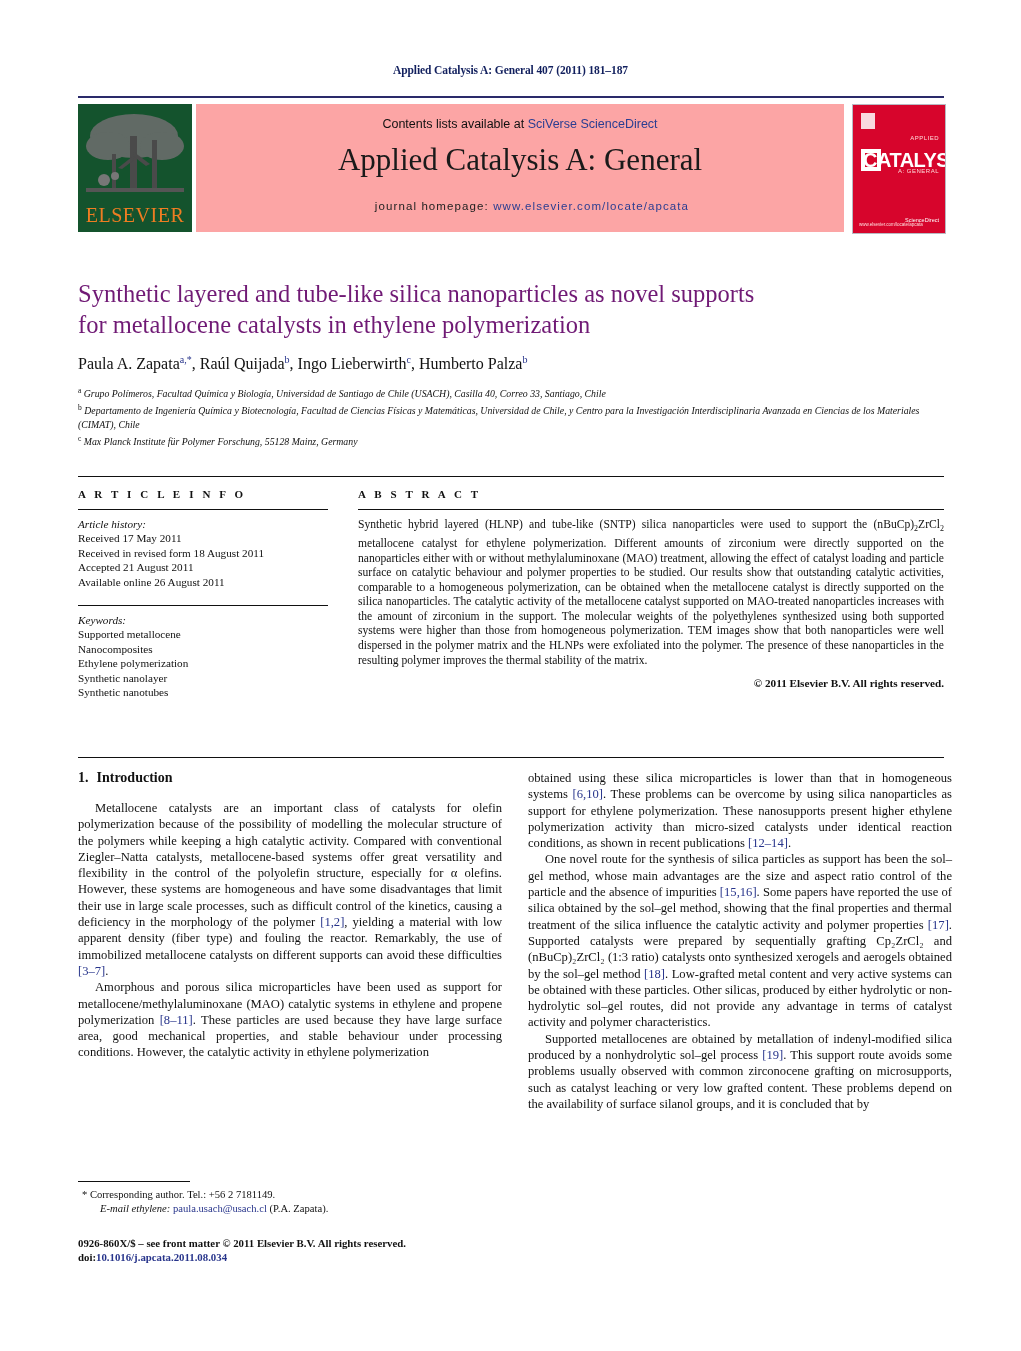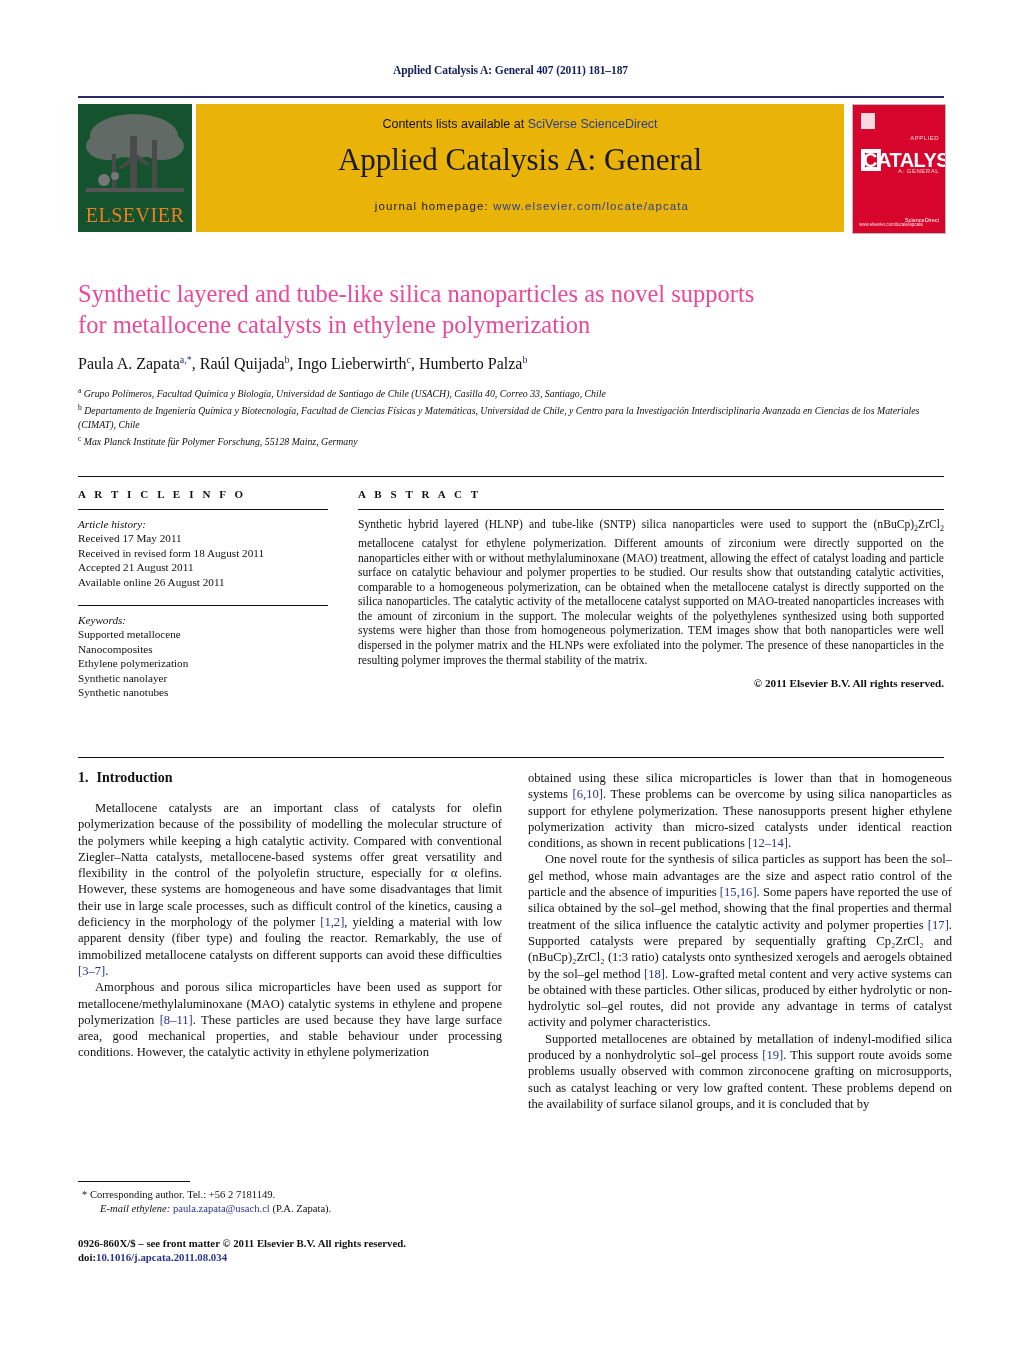--- a/index.html
+++ b/index.html
@@ -65,21 +65,21 @@
     font-size: 20px;
     letter-spacing: 0.5px;
     color: #ef7d22;
   }
 
   .contents-box {
     position: absolute;
     left: 118px; top: 6px;
     width: 648px;
     height: 128px;
-    background: #eab308;
+    background: #fca5a5;
   }
   .contents-line {
     position: absolute;
     left: 0; top: 13px;
     width: 648px;
     text-align: center;
     font-family: "Liberation Sans", sans-serif;
     font-size: 12.5px;
     color: #111111;
   }
@@ -180,21 +180,21 @@
   
   .title-block {
     position: absolute;
     left: 78px; top: 278px;
     width: 866px;
   }
   .art-title {
     font-family: "Liberation Serif", serif;
     font-size: 24.5px;
     line-height: 31px;
-    color: #ec4899;
+    color: #701a75;
     margin: 0;
     font-weight: normal;
   }
   .authors {
     margin-top: 14px;
     font-family: "Liberation Serif", serif;
     font-size: 16px;
     color: #111111;
   }
   .authors sup {
@@ -455,21 +455,21 @@
 
   <div class="body-right">
     <p class="para cont"><span>obtained using these silica microparticles is lower than that in homogeneous systems </span><span class="ref">[6,10]</span><span>. These problems can be overcome by using silica nanoparticles as support for ethylene polymerization. These nanosupports present higher ethylene polymerization activity than micro-sized catalysts under identical reaction conditions, as shown in recent publications </span><span class="ref">[12–14]</span><span>.</span></p>
     <p class="para"><span>One novel route for the synthesis of silica particles as support has been the sol–gel method, whose main advantages are the size and aspect ratio control of the particle and the absence of impurities </span><span class="ref">[15,16]</span><span>. Some papers have reported the use of silica obtained by the sol–gel method, showing that the final properties and thermal treatment of the silica influence the catalytic activity and polymer properties </span><span class="ref">[17]</span><span>. Supported catalysts were prepared by sequentially grafting Cp₂ZrCl₂ and (nBuCp)₂ZrCl₂ (1:3 ratio) catalysts onto synthesized xerogels and aerogels obtained by the sol–gel method </span><span class="ref">[18]</span><span>. Low-grafted metal content and very active systems can be obtained with these particles. Other silicas, produced by either hydrolytic or non-hydrolytic sol–gel routes, did not provide any advantage in terms of catalyst activity and polymer characteristics.</span></p>
     <p class="para"><span>Supported metallocenes are obtained by metallation of indenyl-modified silica produced by a nonhydrolytic sol–gel process </span><span class="ref">[19]</span><span>. This support route avoids some problems usually observed with common zirconocene grafting on microsupports, such as catalyst leaching or very low grafted content. These problems depend on the availability of surface silanol groups, and it is concluded that by</span></p>
   </div>
 
   <div class="fn-rule"></div>
   <div class="footnote">
     <span class="ind">* Corresponding author. Tel.: +56 2 7181149.</span>
-    <span class="ind2"><span class="it">E-mail ethylene:</span> <span class="mailto">paula.zapata@usach.cl</span><span> (P.A. Zapata).</span></span>
+    <span class="ind2"><span class="it">E-mail ethylene:</span> <span class="mailto">paula.usach@usach.cl</span><span> (P.A. Zapata).</span></span>
   </div>
 
   <div class="issn-block">
     <div>0926-860X/$ – see front matter © 2011 Elsevier B.V. All rights reserved.</div>
     <div><span>doi:</span><span class="doi-link">10.1016/j.apcata.2011.08.034</span></div>
   </div>
 
 </div>
 
 </body></html>

